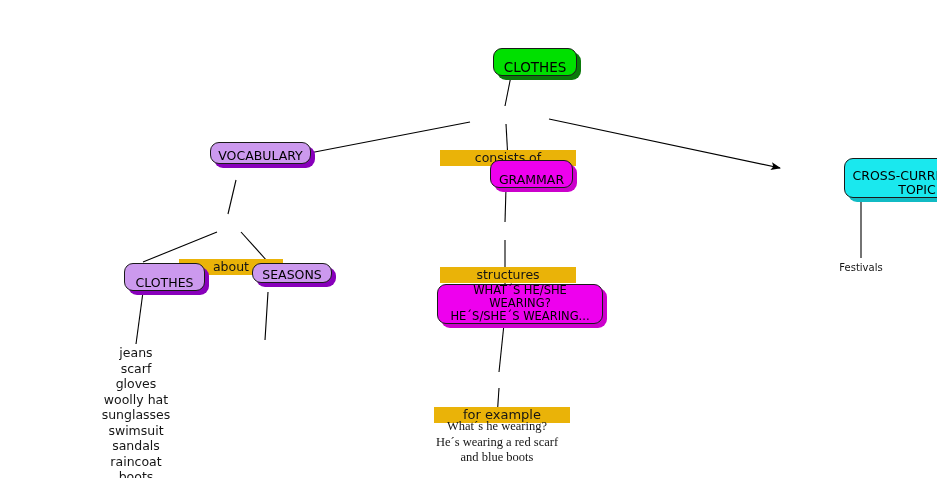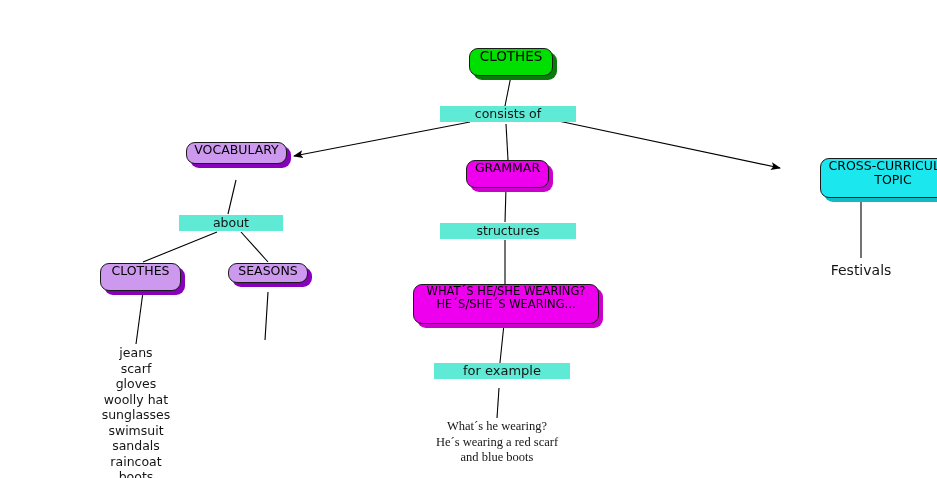--- a/index.html
+++ b/index.html
@@ -29,26 +29,27 @@
     pointer-events: none;
   }
 
   
   .node {
     position: absolute;
     box-sizing: border-box;
     border: 1px solid #1a1a1a;
     border-radius: 9px;
     display: flex;
-    align-items: flex-start;
+    align-items: flex-end;
     justify-content: center;
     text-align: center;
     line-height: 1.12;
     color: #000000;
     z-index: 3;
+    margin-left: 24px;
   }
   .node .node-label {
     display: block;
     white-space: pre-line;
     padding: 0 6px;
   }
 
   
   .node.green {
     background: #00e000;
@@ -73,22 +74,23 @@
   
   .text-label {
     position: absolute;
     color: #151515;
     text-align: center;
     white-space: pre-line;
     line-height: 1.24;
     z-index: 2;
   }
   .link-label {
-    background: #5eead4;
+    background: #eab308;
     padding: 0 2px;
+    margin-top: 44px;
   }
 </style>
 </head>
 <body>
 
 <div id="canvas">
 
   <svg id="edges" viewBox="0 0 937 478" width="937" height="478">
     <defs>
       <marker id="arrowhead" markerWidth="10" markerHeight="8" refX="9" refY="4" orient="auto" markerUnits="userSpaceOnUse">
@@ -143,21 +145,21 @@
   </div>
 
   <div class="node purple" style="left:100px; top:263px; width:81px; height:28px; font-size:12.5px;">
     <span class="node-label">CLOTHES</span>
   </div>
 
   <div class="node purple" style="left:228px; top:263px; width:80px; height:20px; font-size:12.5px;">
     <span class="node-label">SEASONS</span>
   </div>
 
-  <div class="node magenta" style="left:413px; top:284px; width:186px; height:40px; font-size:11.5px;">
+  <div class="node magenta" style="left:413px; top:284px; width:166px; height:40px; font-size:11.5px;">
     <span class="node-label">WHAT´S HE/SHE WEARING?
 HE´S/SHE´S WEARING...</span>
   </div>
 
   <div class="text-label link-label" style="left:440px; top:106px; width:132px; font-size:12.5px;">consists of</div>
 
   <div class="text-label link-label" style="left:179px; top:215px; width:100px; font-size:12.5px;">about</div>
 
   <div class="text-label link-label" style="left:440px; top:223px; width:132px; font-size:12.5px;">structures</div>
 
@@ -167,19 +169,19 @@
 scarf
 gloves
 woolly hat
 sunglasses
 swimsuit
 sandals
 raincoat
 boots</div>
 
 
-  <div class="text-label" style="left:801px; top:262px; width:120px; font-size:14px;">Festivals</div>
+  <div class="text-label" style="left:801px; top:262px; width:120px; font-size:10px;">Festivals</div>
 
   <div class="text-label" style="left:397px; top:419px; width:200px; font-size:12.5px;font-family:Liberation Serif, serif;">What´s he wearing?
 He´s wearing a red scarf
 and blue boots</div>
 
 </div>
 
 </body></html>

